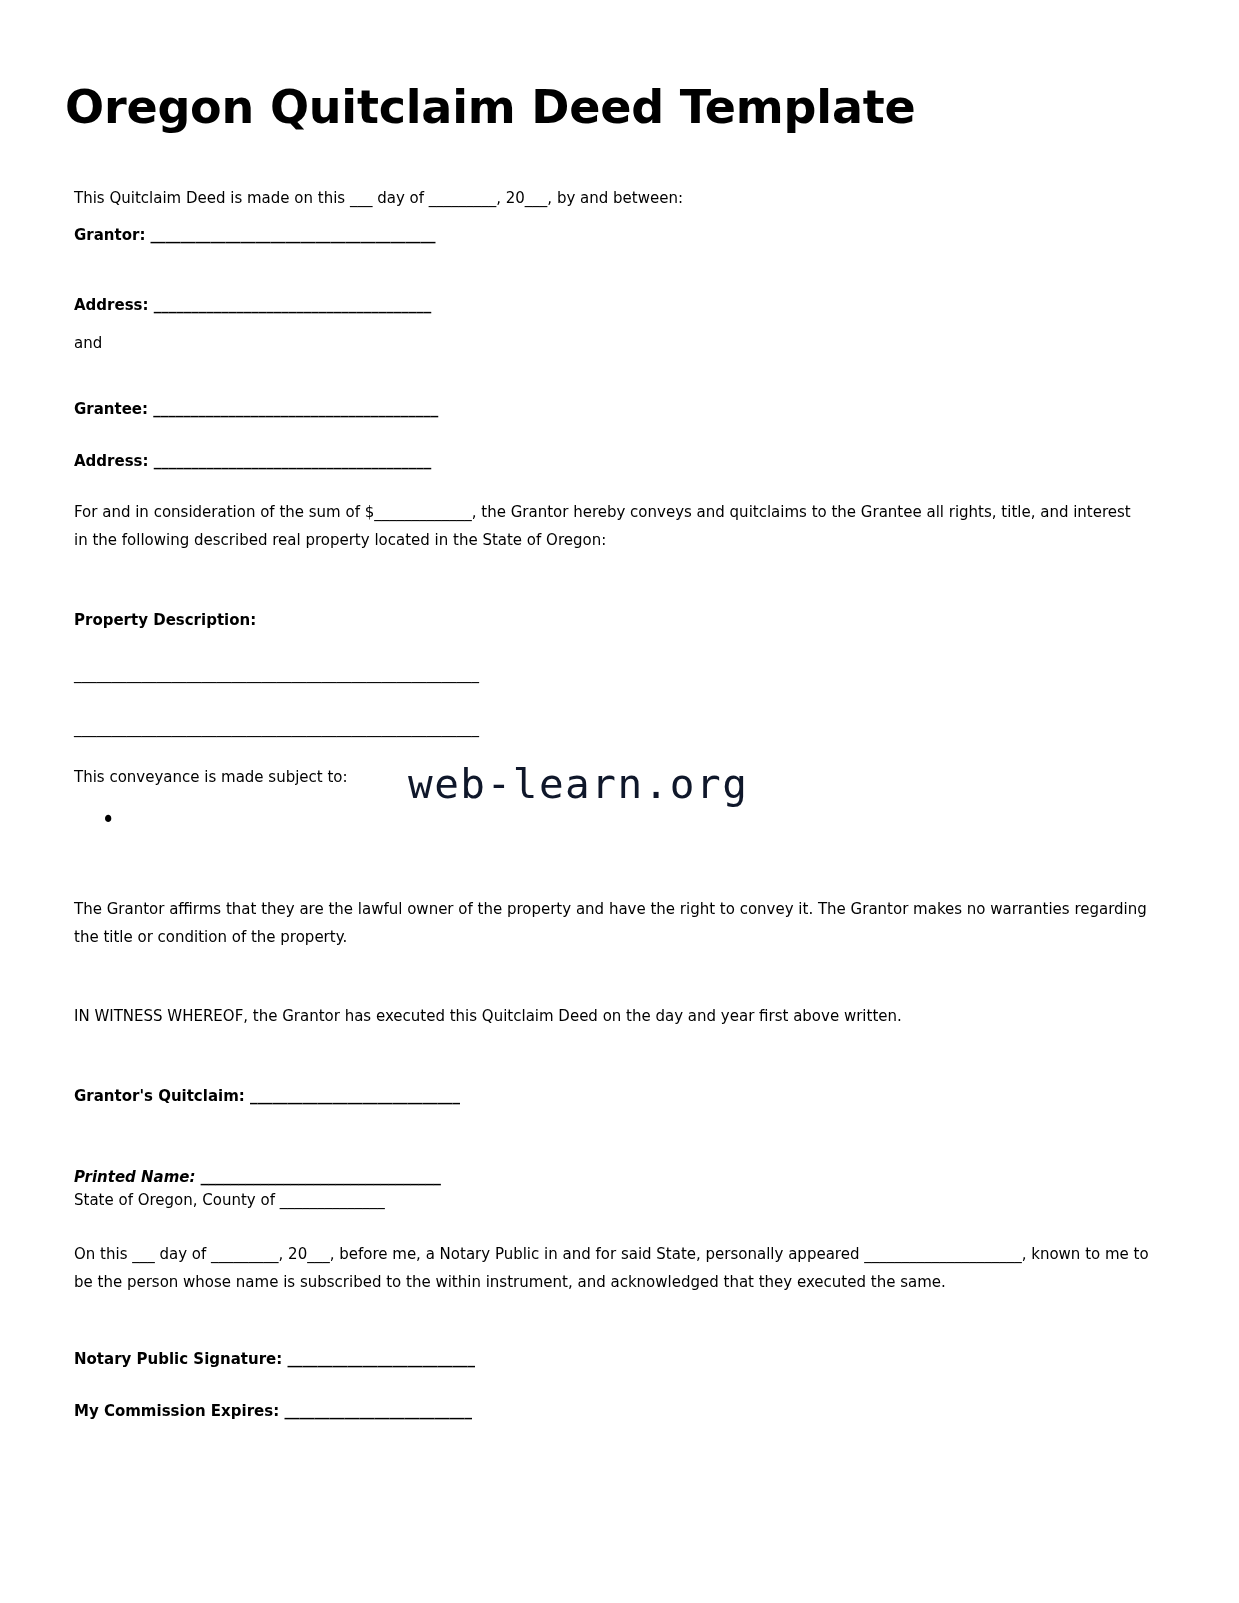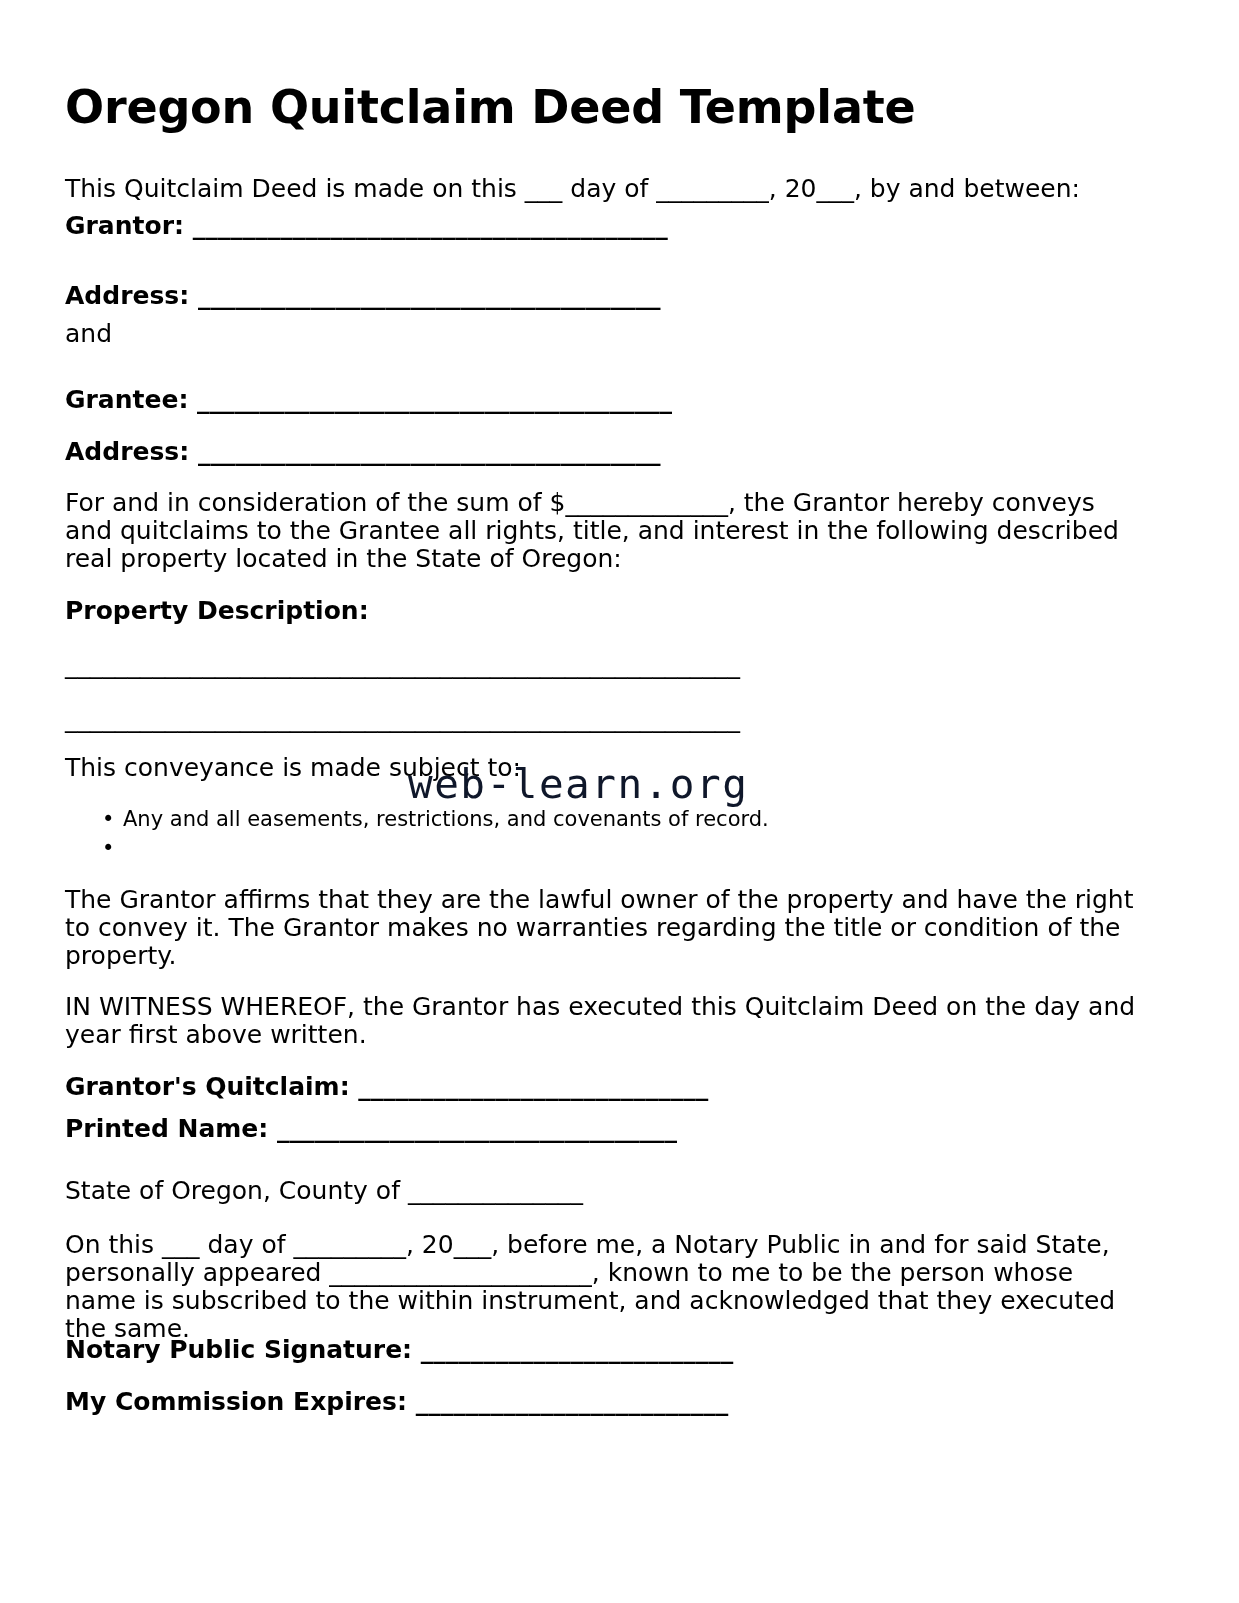--- a/index.html
+++ b/index.html
@@ -38,24 +38,24 @@
     padding: 0;
     letter-spacing: -0.2px;
     position: absolute;
     left: 0;
     top: 82px;
     white-space: nowrap;
   }
   .para {
     position: absolute;
     left: 0;
-    font-size: 25px;
+    font-size: 15px;
     line-height: 28px;
     font-weight: normal;
-    margin: 0;
+    margin: 9px;
     padding: 0;
   }
   .para.bold {
     font-weight: bold;
   }
   .blank {
     text-decoration: none;
     white-space: pre;
   }
   ul.subject-list {
@@ -117,31 +117,31 @@
 
     <p class="para bold" style="top:597px;">Property Description:</p>
 
     <p class="para" style="top:651px;">______________________________________________________</p>
 
     <p class="para" style="top:705px;">______________________________________________________</p>
 
     <p class="para" style="top:754px;">This conveyance is made subject to:</p>
 
     <ul class="subject-list" style="top:805px;">
-      <li><span class="bullet">•</span><span>Any and all easements, restrictions, and covenants of record.</span></li>
+      <li><span class="bullet">•</span></li>
       <li><span class="bullet">•</span></li>
     </ul>
 
     <p class="para" style="top:886px; width:1075px;">The Grantor affirms that they are the lawful owner of the property and have the right to convey it. The Grantor makes no warranties regarding the title or condition of the property.</p>
 
     <p class="para" style="top:993px; width:1080px;">IN WITNESS WHEREOF, the Grantor has executed this Quitclaim Deed on the day and year first above written.</p>
 
     <p class="para bold" style="top:1073px;"><span>Grantor's Quitclaim:</span><span class="blank"> ____________________________</span></p>
 
-    <p class="para bold" style="top:1115px;"><span>Printed Name:</span><span class="blank"> ________________________________</span></p>
+    <p class="para bold" style="top:1154px;font-style:italic;"><span>Printed Name:</span><span class="blank"> ________________________________</span></p>
 
     <p class="para" style="top:1177px;">State of Oregon, County of ______________</p>
 
     <p class="para" style="top:1231px; width:1080px;">On this ___ day of _________, 20___, before me, a Notary Public in and for said State, personally appeared _____________________, known to me to be the person whose name is subscribed to the within instrument, and acknowledged that they executed the same.</p>
 
     <p class="para bold" style="top:1336px;"><span>Notary Public Signature:</span><span class="blank"> _________________________</span></p>
 
     <p class="para bold" style="top:1388px;"><span>My Commission Expires:</span><span class="blank"> _________________________</span></p>
 
   </div>

